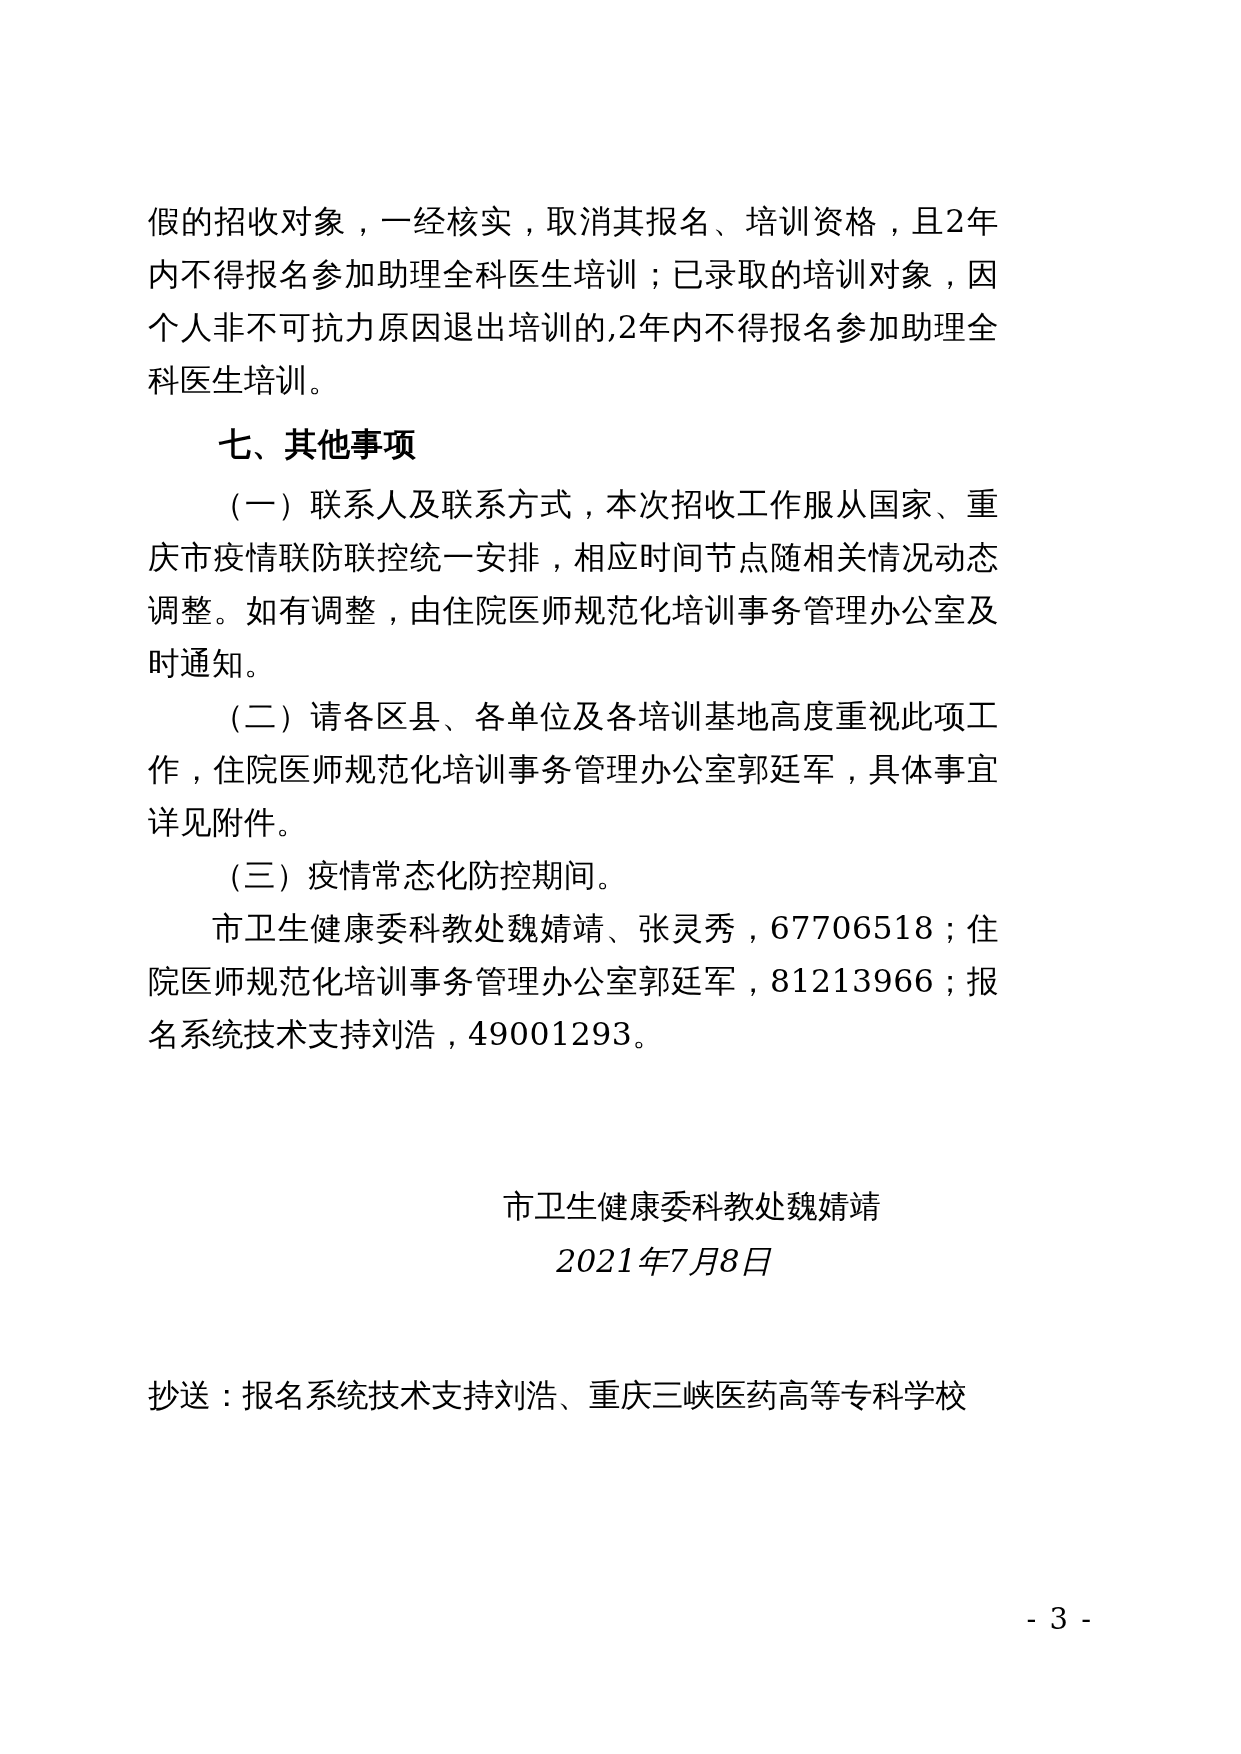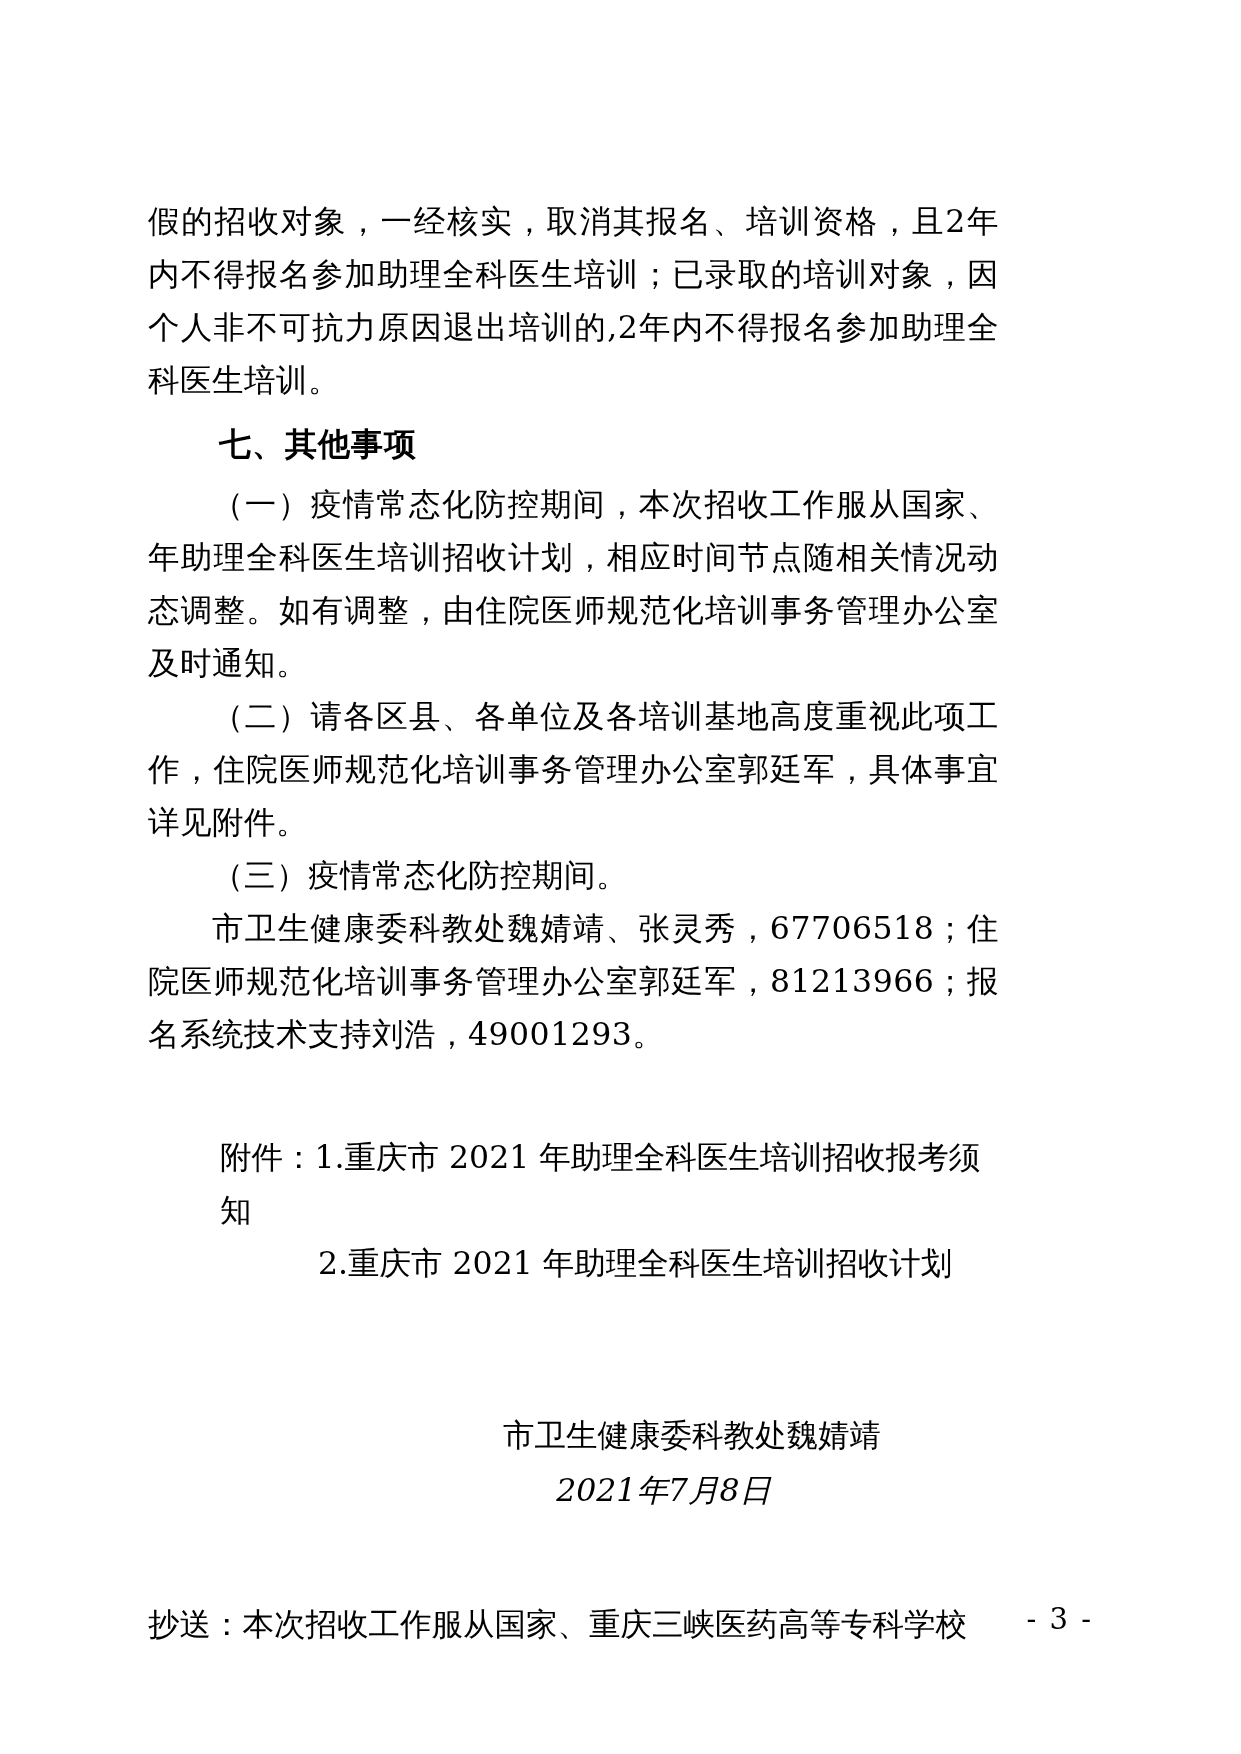--- a/index.html
+++ b/index.html
@@ -95,35 +95,31 @@
 <body>
 
 <div class="page">
 
   <p class="para">假的招收对象，一经核实，取消其报名、培训资格，且2年内不得报名参加助理全科医生培训；已录取的培训对象，因个人非不可抗力原因退出培训的,2年内不得报名参加助理全科医生培训。</p>
 
   <div class="block-gap-sm"></div>
 
   <h2 class="heading">七、其他事项</h2>
 
-  <p class="para indent2">（一）疫情常态化防控期间，本次招收工作服从国家、年助理全科医生培训招收计划，相应时间节点随相关情况动态调整。如有调整，由住院医师规范化培训事务管理办公室及时通知。</p>
+  <p class="para indent2">（一）联系人及联系方式，本次招收工作服从国家、重庆市疫情联防联控统一安排，相应时间节点随相关情况动态调整。如有调整，由住院医师规范化培训事务管理办公室及时通知。</p>
 
   <p class="para indent2">（二）请各区县、各单位及各培训基地高度重视此项工作，住院医师规范化培训事务管理办公室郭廷军，具体事宜详见附件。</p>
 
   <p class="para indent2">（三）疫情常态化防控期间。</p>
 
   <p class="para indent2">市卫生健康委科教处魏婧靖、张灵秀，67706518；住院医师规范化培训事务管理办公室郭廷军，81213966；报名系统技术支持刘浩，49001293。</p>
 
-  <div class="attach">
-    <p class="attach-line">附件：1.重庆市 2021 年助理全科医生培训招收报考须知</p>
-    <p class="attach-line second">2.重庆市 2021 年助理全科医生培训招收计划</p>
-  </div>
 
   <div class="signature">
     <div>市卫生健康委科教处魏婧靖</div>
     <div class="sign-date">2021年7月8日</div>
   </div>
 
-  <p class="cc">抄送：本次招收工作服从国家、重庆三峡医药高等专科学校</p>
+  <p class="cc">抄送：报名系统技术支持刘浩、重庆三峡医药高等专科学校</p>
 
 </div>
 
 <div class="footer">- 3 -</div>
 
 </body></html>

